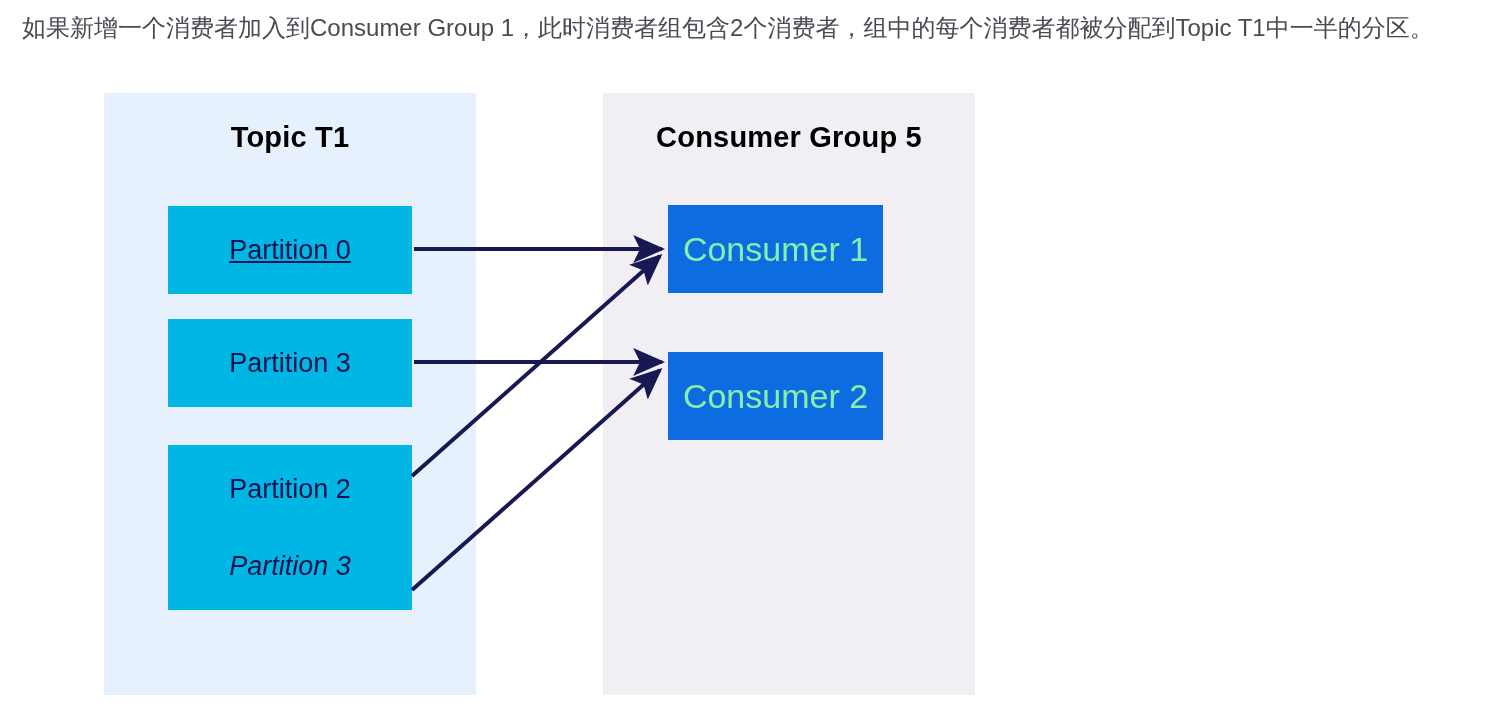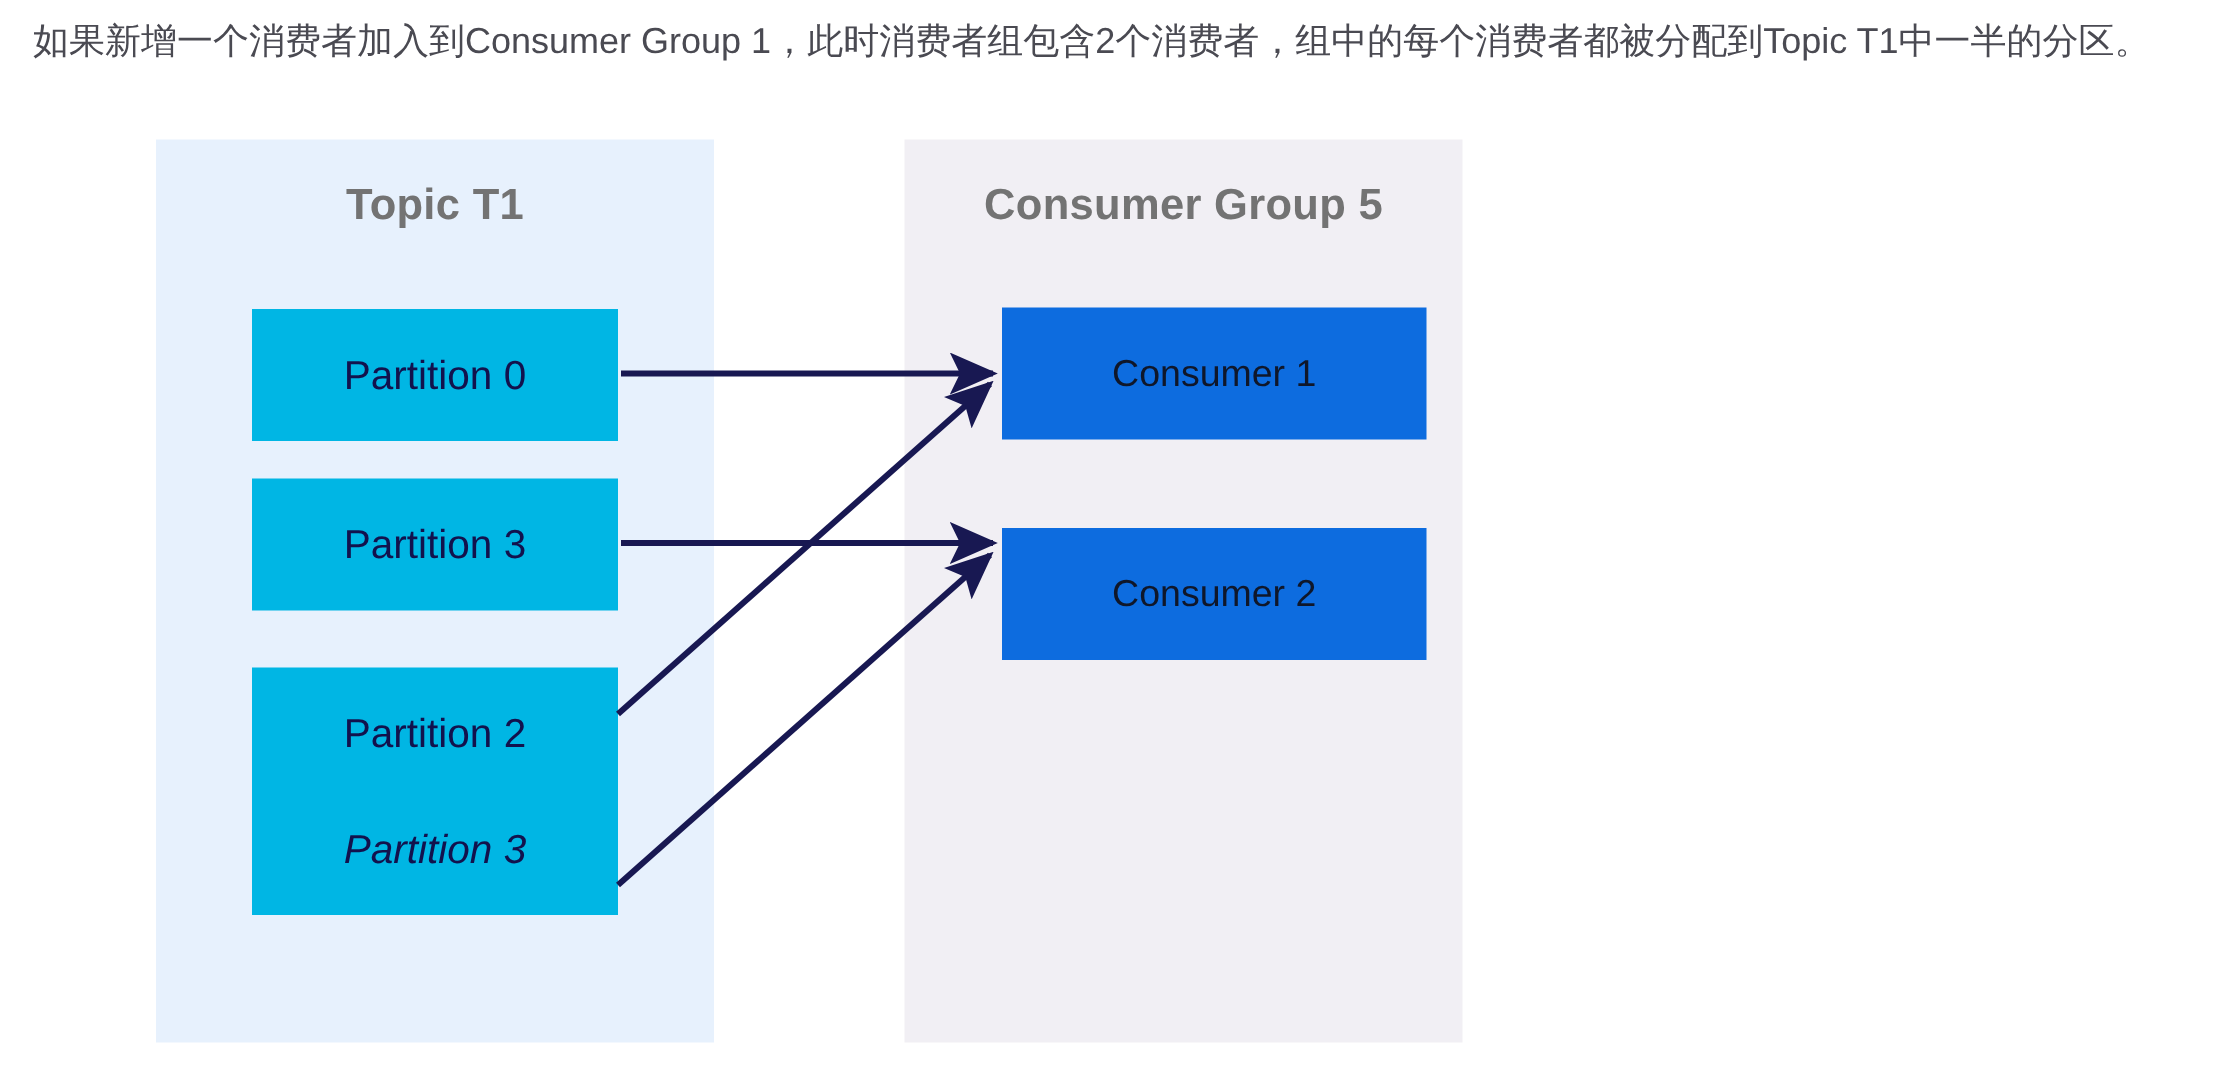--- a/index.html
+++ b/index.html
@@ -57,46 +57,46 @@
   }
 
   .panel-title {
     position: absolute;
     left: 0;
     width: 100%;
     top: 28px;
     text-align: center;
     font-size: 29px;
     font-weight: bold;
-    color: #737373;
+    color: #000000;
     letter-spacing: 0.2px;
   }
 
   .node-box {
     position: absolute;
     box-sizing: border-box;
     display: flex;
     align-items: center;
     justify-content: center;
   }
   .partition-box {
     left: 168px;
     width: 244px;
     height: 88px;
     background: #00b6e4;
     color: #12124d;
     font-size: 27px;
   }
   .consumer-box {
     left: 668px;
-    width: 283px;
+    width: 215px;
     height: 88px;
     background: #0d6cdf;
-    color: #0f172a;
-    font-size: 25px;
+    color: #86efac;
+    font-size: 34px;
   }
 
   #arrow-layer {
     position: absolute;
     left: 0;
     top: 0;
     width: 1488px;
     height: 722px;
     pointer-events: none;
   }
@@ -109,21 +109,21 @@
 <div id="diagram">
 
   <div class="panel" id="topic-panel">
     <div class="panel-title">Topic T1</div>
   </div>
 
   <div class="panel" id="group-panel">
     <div class="panel-title">Consumer Group 5</div>
   </div>
 
-  <div class="node-box partition-box" style="top:206px;">
+  <div class="node-box partition-box" style="top:206px;text-decoration:underline;">
     <span>Partition 0</span>
   </div>
   <div class="node-box partition-box" style="top:319px;">
     <span>Partition 3</span>
   </div>
   <div class="node-box partition-box" style="top:432px;margin-top:13px;">
     <span>Partition 2</span>
   </div>
   <div class="node-box partition-box" style="top:522px;font-style:italic;">
     <span>Partition 3</span>

